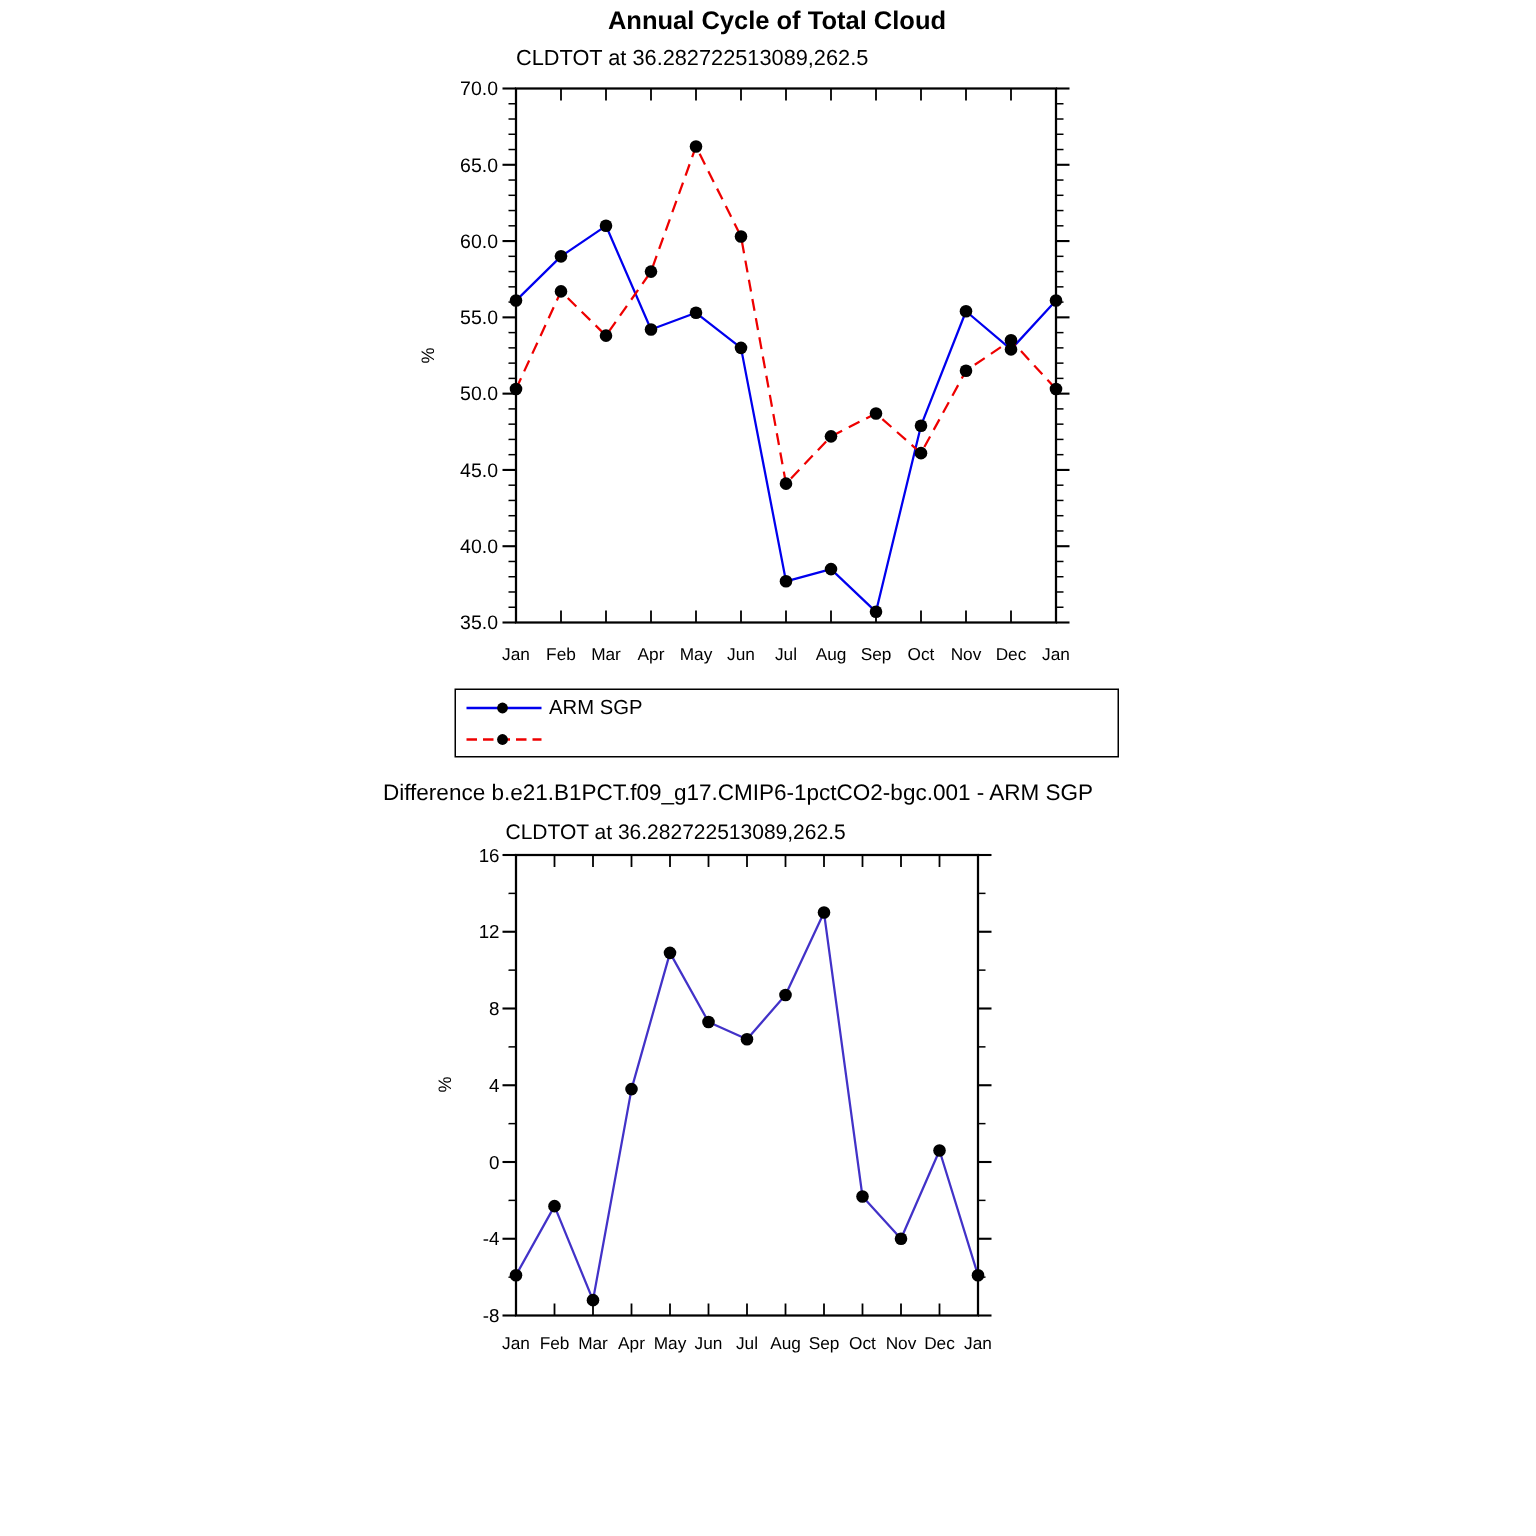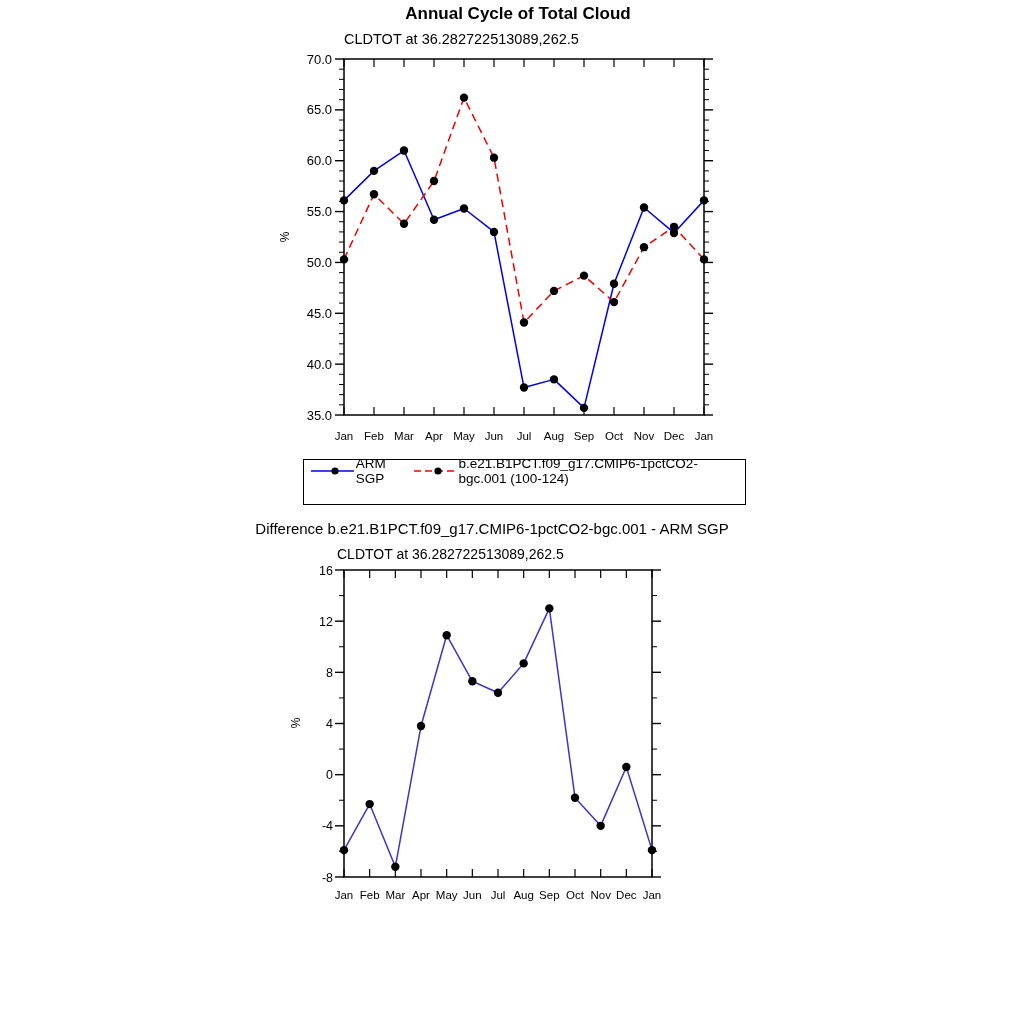--- a/index.html
+++ b/index.html
@@ -14,21 +14,21 @@
   .overlay{position:absolute;color:#000;white-space:nowrap;}
   .title1{left:0;top:4px;width:1036px;text-align:center;font-size:17px;font-weight:bold;}
   .subtitle1{left:344px;top:31px;font-size:14.5px;}
   .ylabel1{left:280px;top:230px;font-size:12px;transform:rotate(-90deg);transform-origin:center;}
   .title2{left:0;top:520px;width:984px;text-align:center;font-size:15px;font-weight:normal;}
   .subtitle2{left:337px;top:546px;font-size:14px;}
   .ylabel2{left:291px;top:716px;font-size:12px;transform:rotate(-90deg);transform-origin:center;}
   .legend-box{
     position:absolute;left:303px;top:459px;width:443px;height:46px;
     border:1.4px solid #000;box-sizing:border-box;
-    display:flex;flex-direction:row;justify-content:center;
+    display:flex;flex-direction:column;justify-content:center;
     background:#ffffff;
   }
   .legend-row{display:flex;align-items:center;height:21px;padding-left:4px;}
   .legend-label{font-size:13.5px;margin-left:2px;}
 </style>
 </head>
 <body>
 
 <div class="canvas">
 
@@ -298,21 +298,20 @@
         <line id="leg-line-0" x1="3" y1="6" x2="53" y2="6" stroke-width="1.6" stroke="#0000ee"></line>
         <circle id="leg-dot-0" cx="27" cy="6" r="3.6" fill="#000000"></circle>
       </svg>
       <span class="legend-label">ARM SGP</span>
     </div>
     <div class="legend-row">
       <svg width="56" height="12">
         <line id="leg-line-1" x1="3" y1="6" x2="53" y2="6" stroke-width="1.6" stroke-dasharray="7,4" stroke="#ee0000"></line>
         <circle id="leg-dot-1" cx="27" cy="6" r="3.6" fill="#000000"></circle>
       </svg>
-      <span class="legend-label">b.e21.B1PCT.f09_g17.CMIP6-1pctCO2-bgc.001 (100-124)</span>
     </div>
   </div>
 
   <div class="overlay title2">Difference b.e21.B1PCT.f09_g17.CMIP6-1pctCO2-bgc.001 - ARM SGP</div>
   <div class="overlay subtitle2">CLDTOT at 36.282722513089,262.5</div>
   <div class="overlay ylabel2">%</div>
 
 </div>
 
 </body></html>

